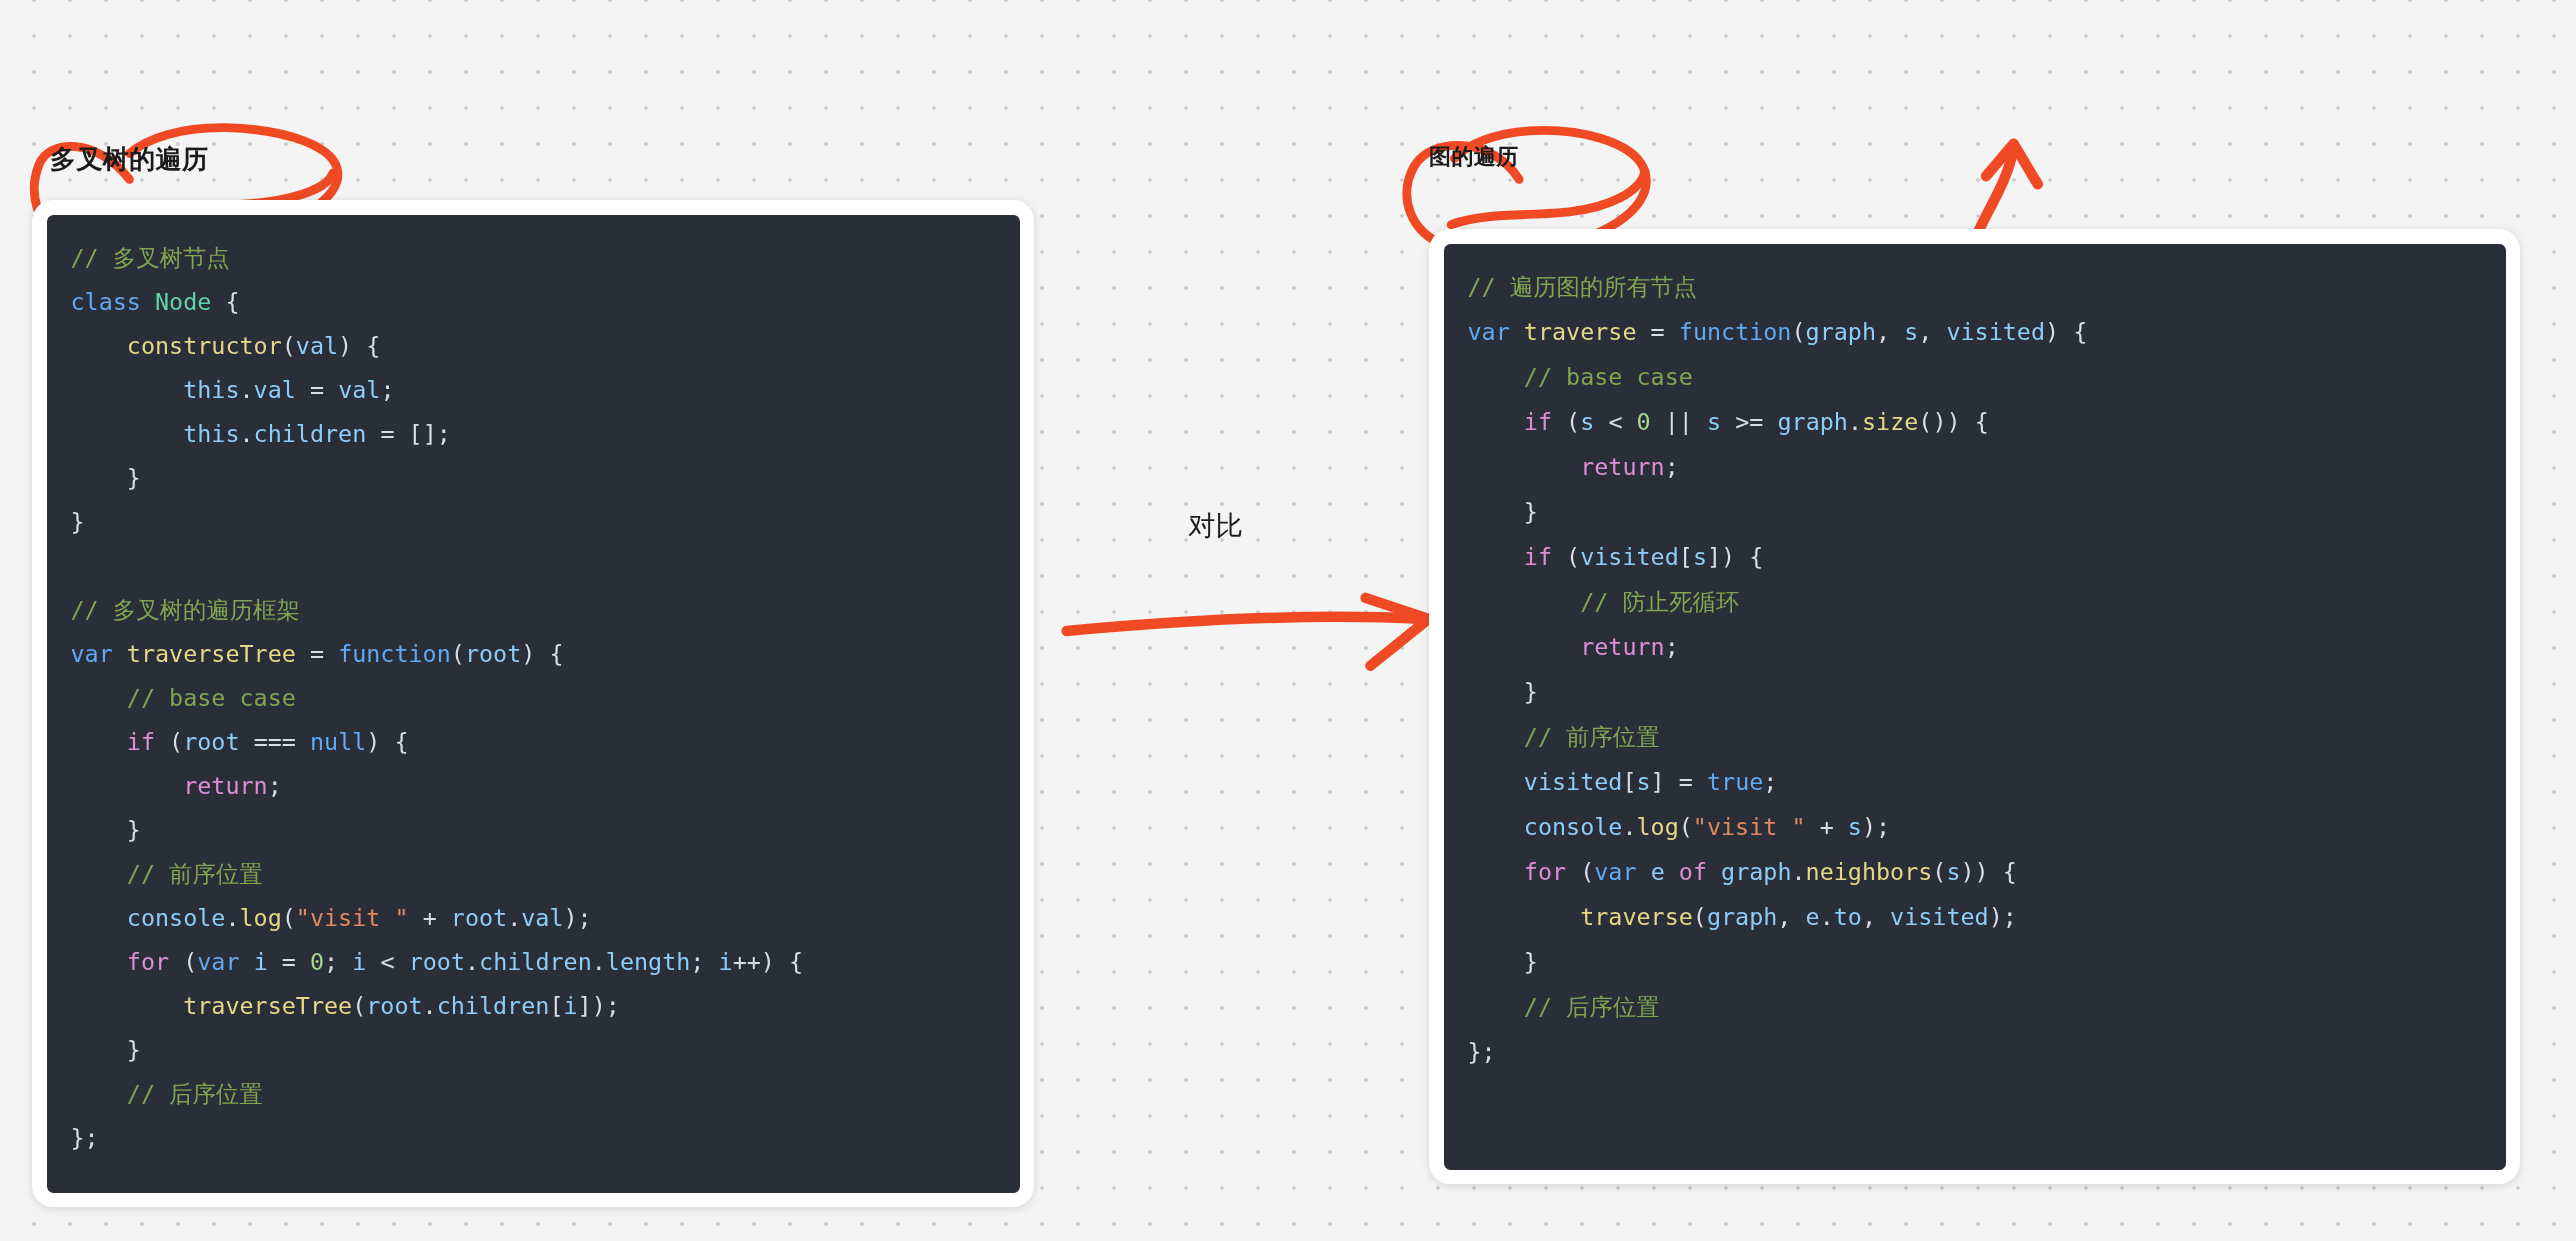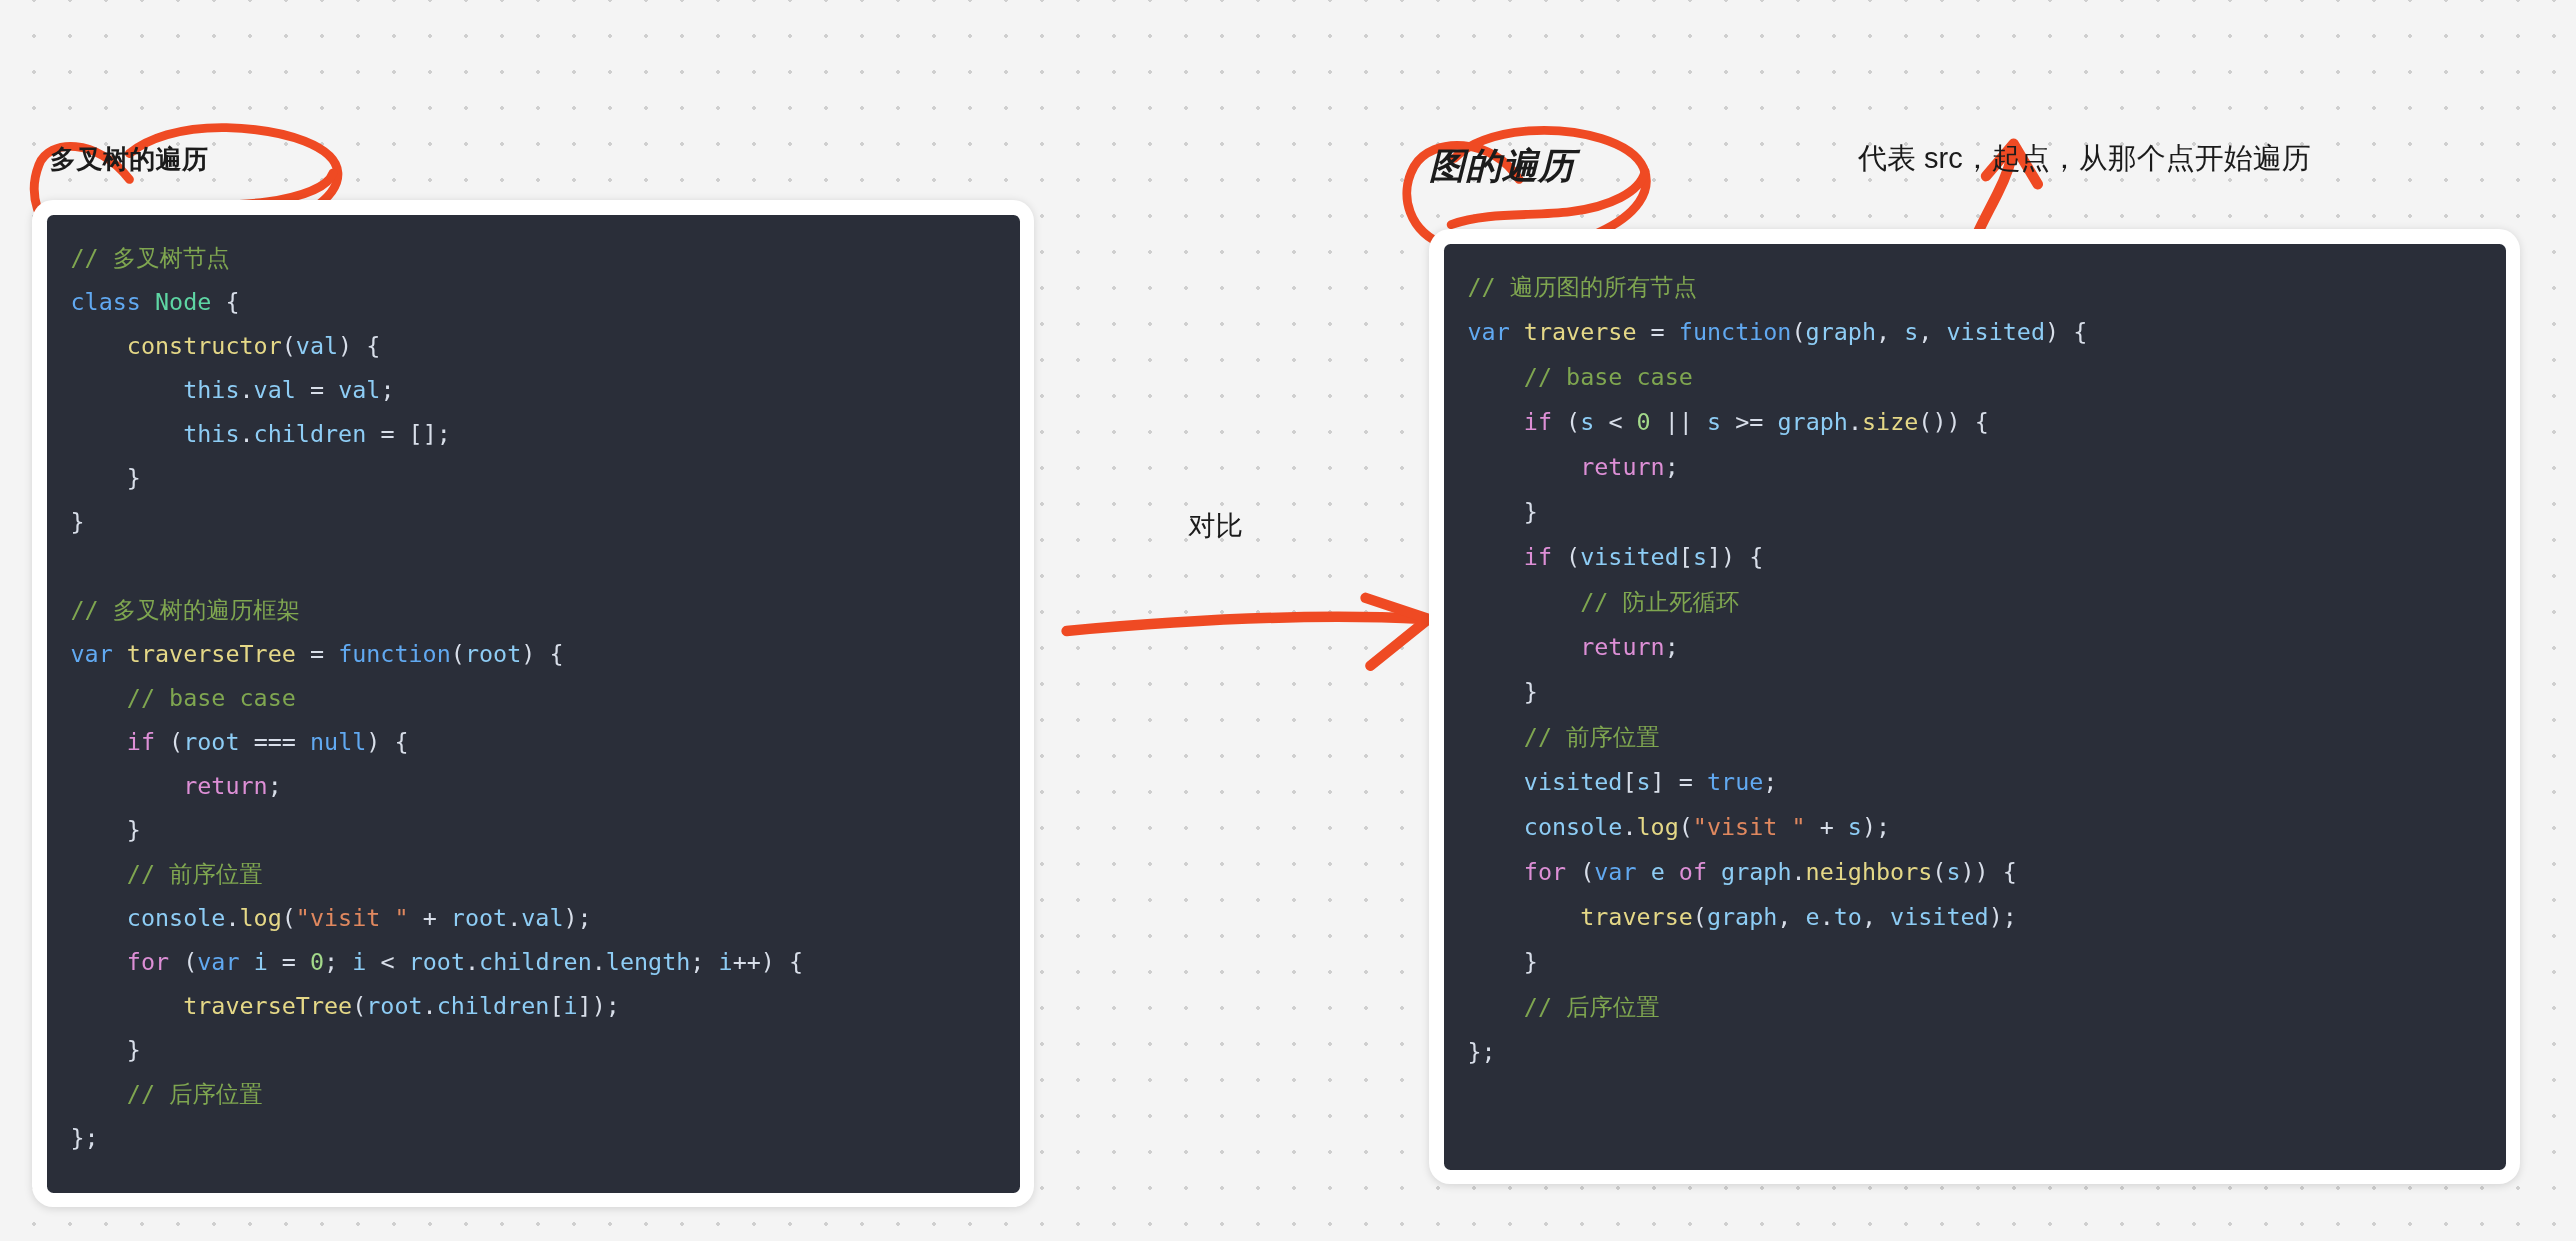--- a/index.html
+++ b/index.html
@@ -23,21 +23,21 @@
 
   
   .board-title {
     position: absolute;
     font-weight: bold;
     color: #1b1b1b;
     white-space: nowrap;
     letter-spacing: 0.4px;
   }
   #title-left  { left: 50px;  top: 142px; font-size: 26px; }
-  #title-right { left: 1429px; top: 142px; font-size: 36px; font-style: italic; }
+  #title-right { left: 1429px; top: 142px; font-size: 22px; }
 
   .annotation-note {
     position: absolute;
     left: 1858px;
     top: 139px;
     font-size: 29px;
     color: #1b1b1b;
     white-space: nowrap;
   }
 
@@ -134,21 +134,20 @@
       <path d="M 1872 919 C 1916 915 1966 917 2010 915" stroke-width="11"></path>
       <path d="M 2162 1090 C 2220 1084 2268 1092 2320 1086 C 2372 1080 2420 1086 2460 1082" stroke-width="11"></path>
       <path d="M 1872 1251 C 1918 1247 1968 1249 2012 1247" stroke-width="11"></path>
     </g>
   </svg>
 
   <div class="board-title" id="title-left">多叉树的遍历</div>
 
   <div class="board-title" id="title-right">图的遍历</div>
 
-  <div class="annotation-note">代表 src，起点，从那个点开始遍历</div>
 
   <div class="compare-label">对比</div>
 
   <div class="card" id="card-left">
     <div class="code-block">
 <pre class="code"><span class="t-com">// 多叉树节点</span>
 <span class="t-dec">class</span> <span class="t-cls">Node</span> <span class="t-pun">{</span>
     <span class="t-fn">constructor</span><span class="t-pun">(</span><span class="t-var">val</span><span class="t-pun">) {</span>
         <span class="t-var">this</span><span class="t-pun">.</span><span class="t-var">val</span> <span class="t-pun">=</span> <span class="t-var">val</span><span class="t-pun">;</span>
         <span class="t-var">this</span><span class="t-pun">.</span><span class="t-var">children</span> <span class="t-pun">=</span> <span class="t-pun">[];</span>

